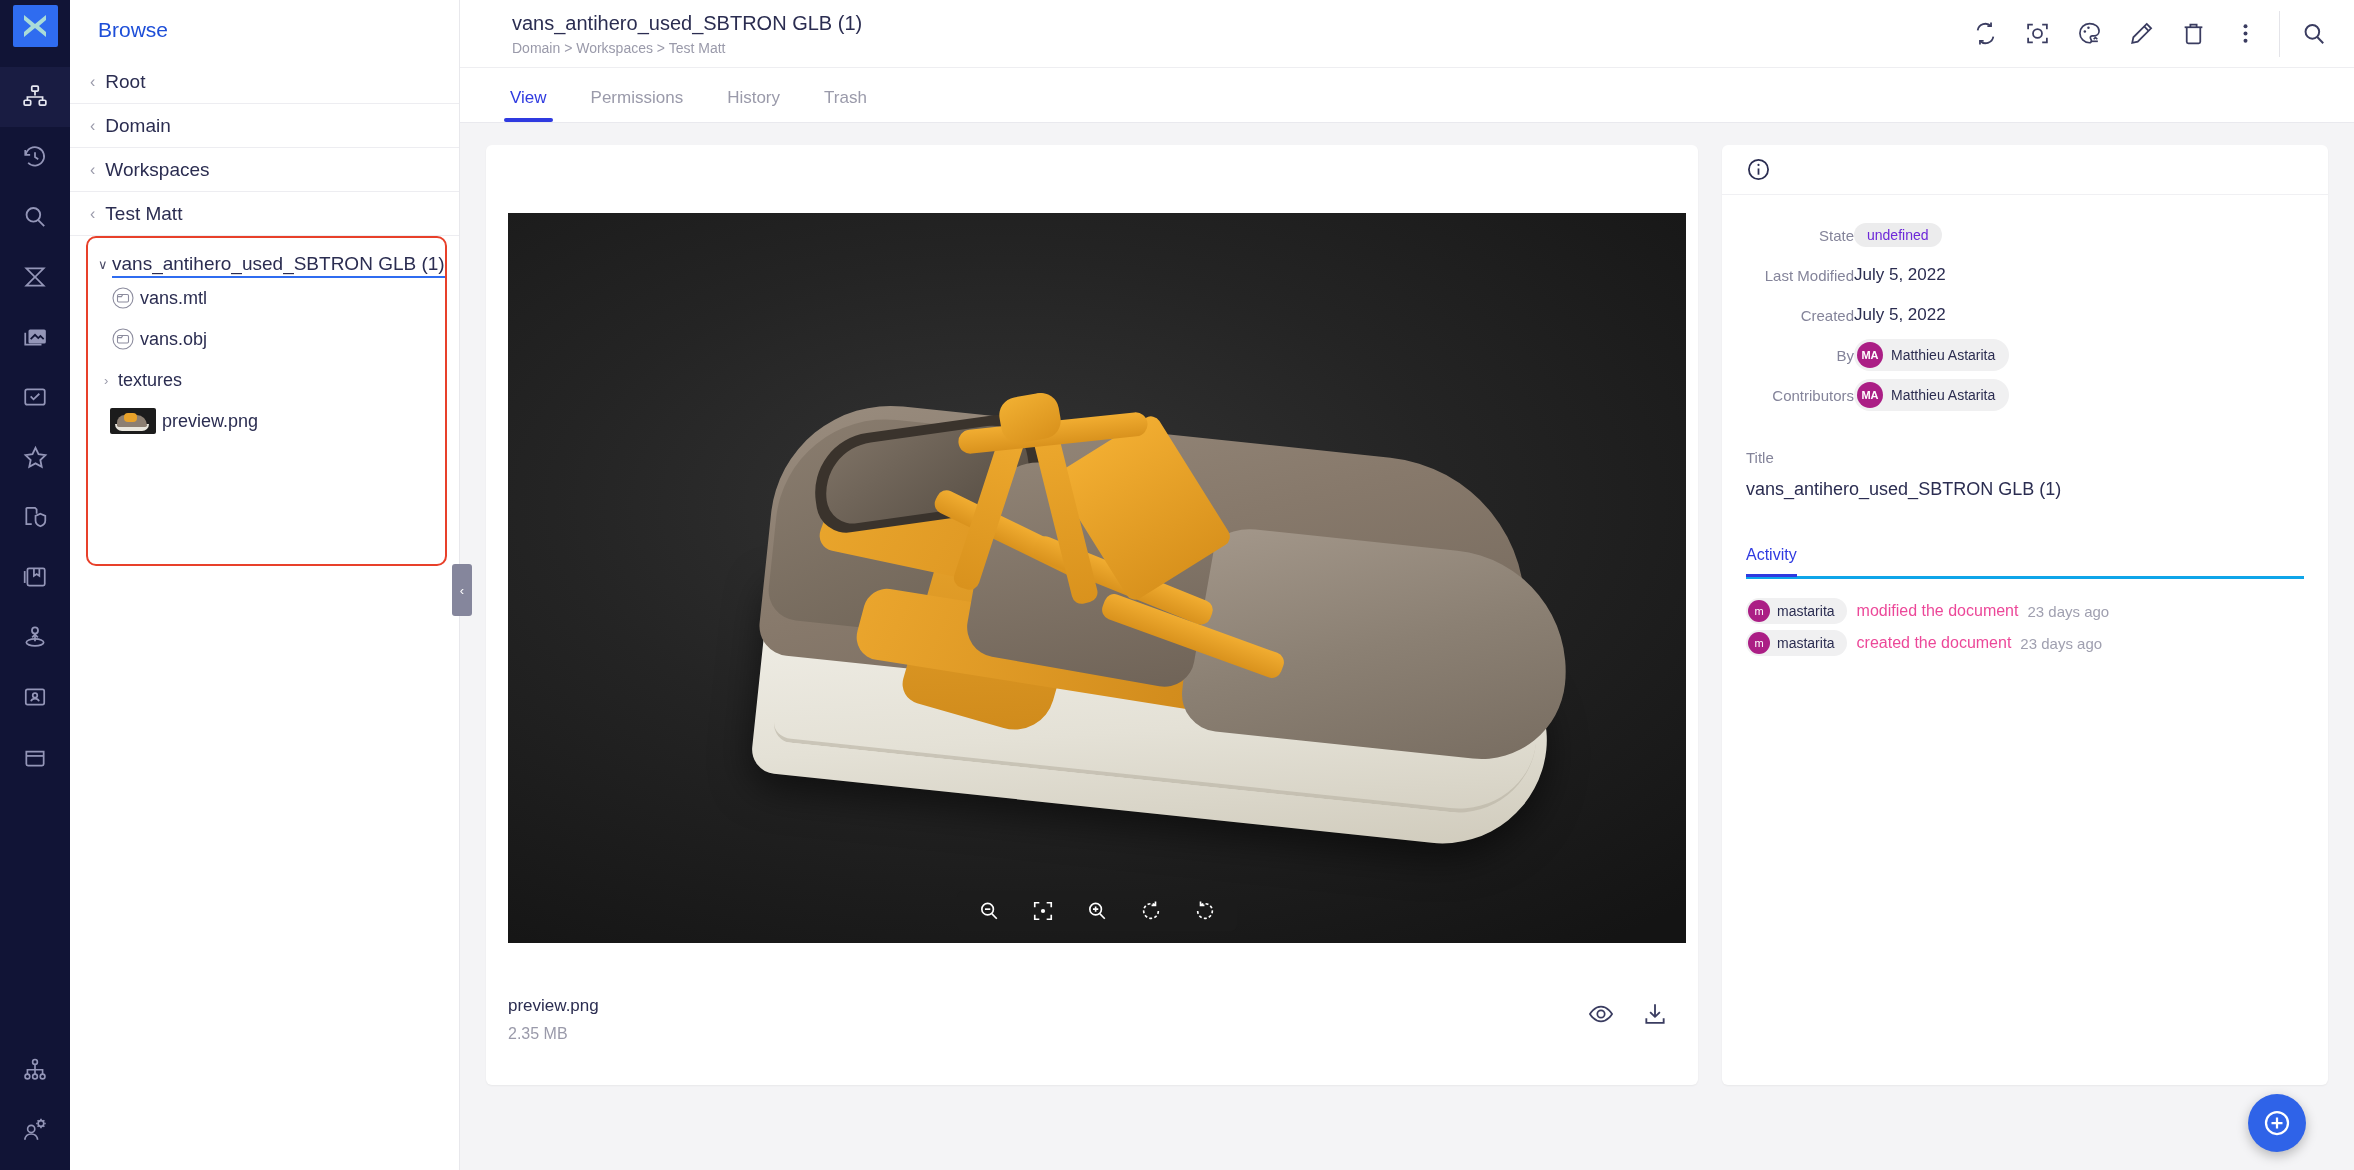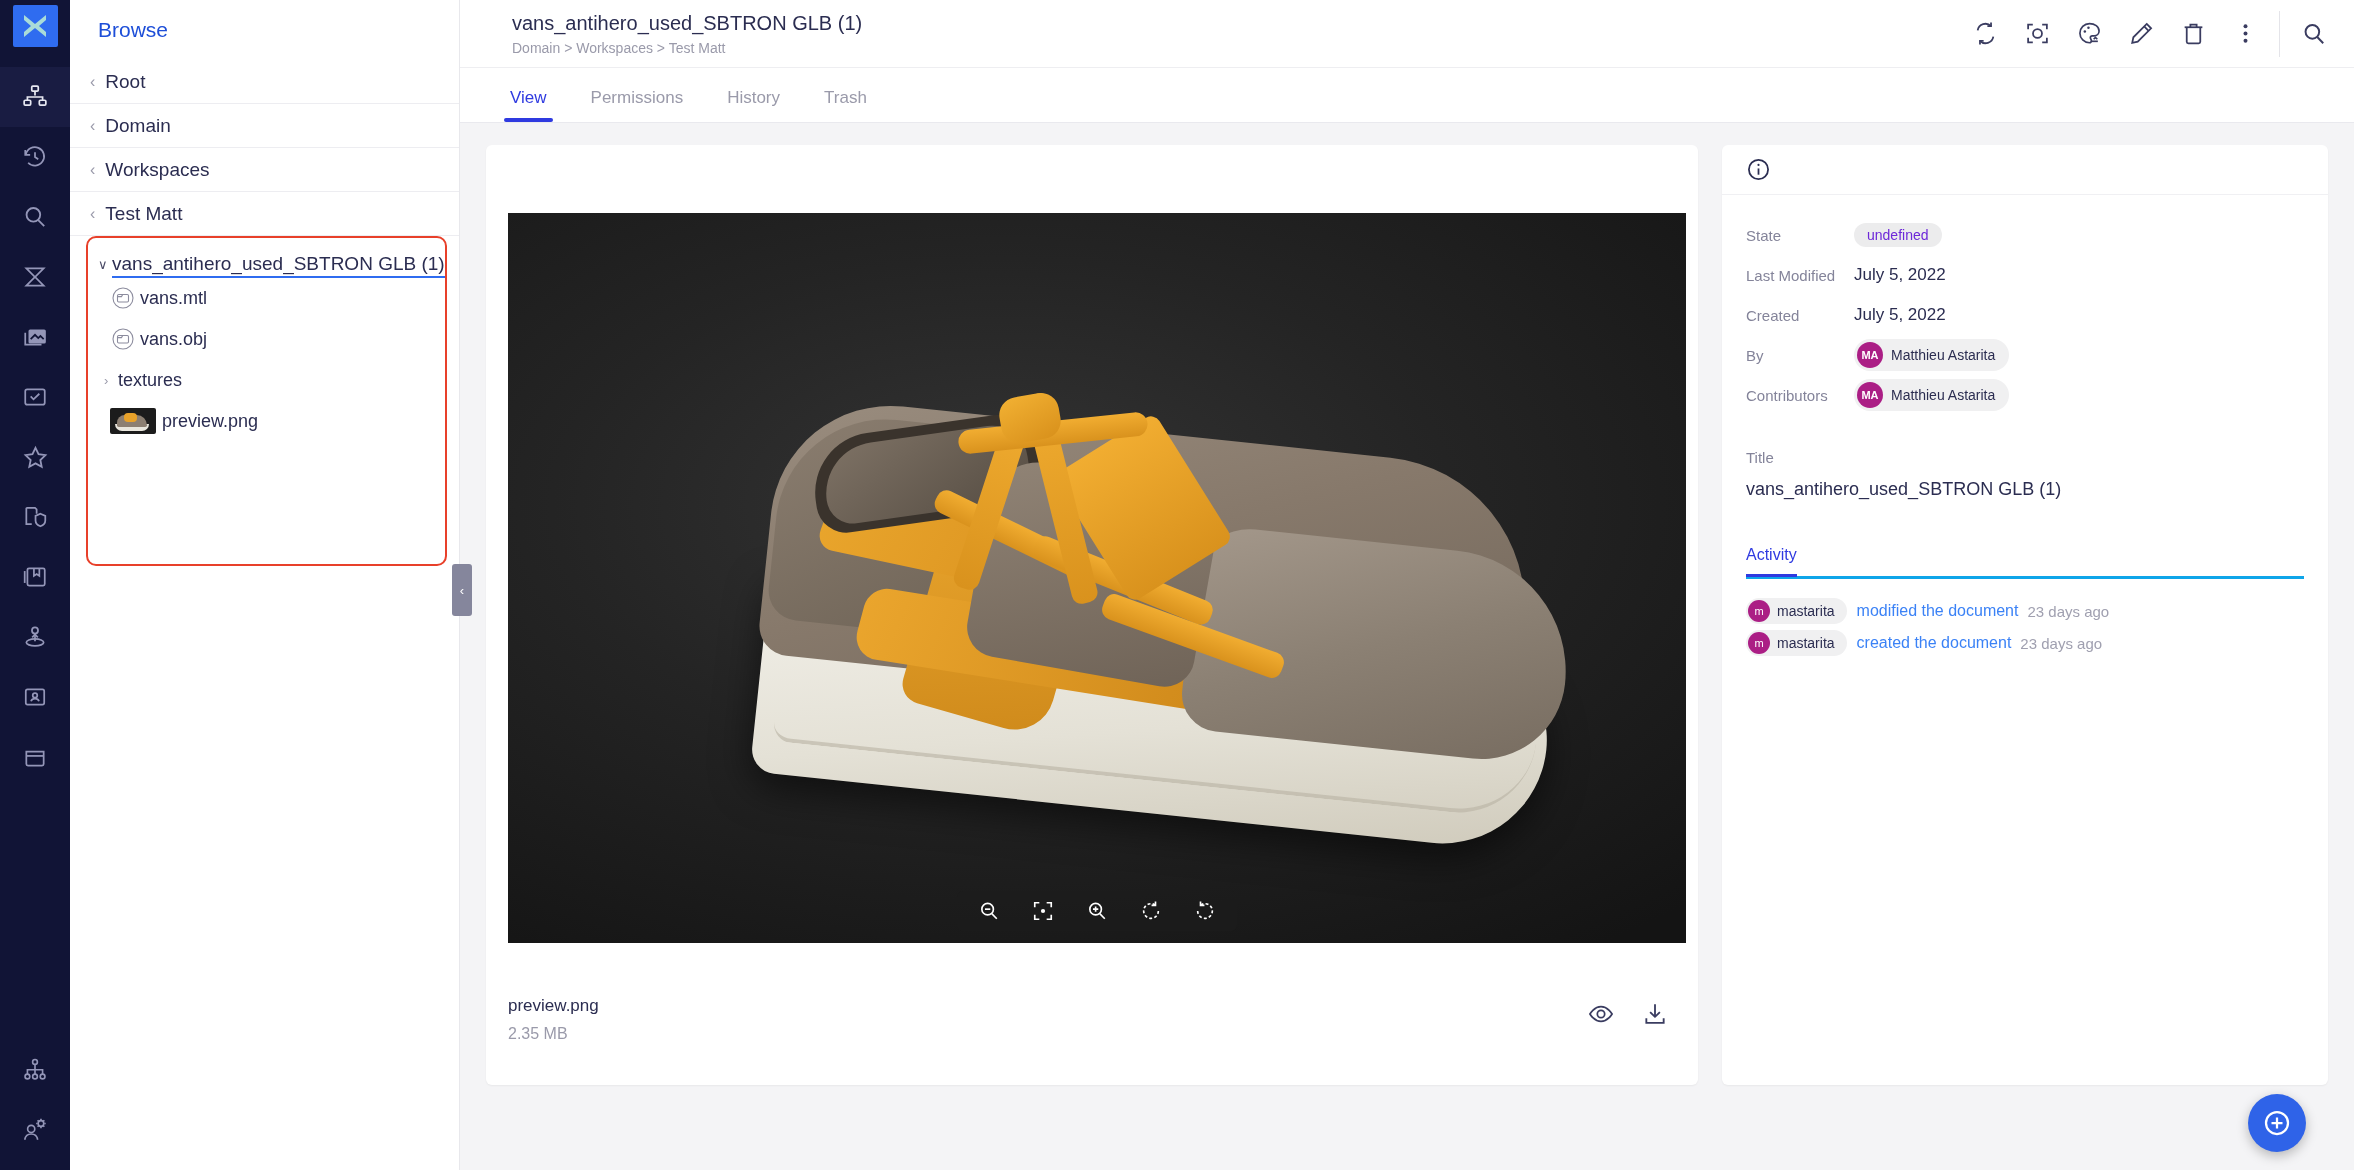--- a/index.html
+++ b/index.html
@@ -220,42 +220,42 @@
   .fa-btn { cursor: pointer; display: flex; }
 
   
   .info-card {
     flex: 1 1 auto; height: 940px; background: #ffffff; border-radius: 6px;
     position: relative; box-shadow: 0 1px 2px rgba(0,0,0,.05);
   }
   .info-head { height: 50px; display: flex; align-items: center; padding-left: 24px; border-bottom: 1px solid #f0f0f3; }
   .info-rows { padding: 20px 24px 0 24px; }
   .irow { display: flex; align-items: center; min-height: 40px; }
-  .ikey { width: 108px; flex: 0 0 108px; font-size: 15px; color: #84849a; }
+  .ikey { width: 108px; flex: 0 0 108px; font-size: 15px; color: #84849a; text-align: right; }
   .ival { font-size: 17px; color: #2b2d51; }
   .pill { background: #ececed; border-radius: 14px; padding: 4px 13px; font-size: 14px; color: #6d28d9; }
   .chip { display: inline-flex; align-items: center; background: #f0f0f1; border-radius: 20px; padding: 3px 14px 3px 3px; }
   .av { width: 26px; height: 26px; border-radius: 50%; background: #ab1e85; color: #fff;
         font-size: 11px; display: flex; align-items: center; justify-content: center; margin-right: 8px; font-weight: bold; }
   .chip-name { font-size: 14px; color: #2b2d51; }
 
   .title-block { padding: 34px 24px 0 24px; }
   .title-key { font-size: 15px; color: #84849a; }
   .title-val { font-size: 18px; color: #2b2d51; margin-top: 13px; }
 
   .activity-tabs { margin: 46px 24px 0 24px; border-bottom: 3px solid #0ea5e9; }
   .act-tab { display: inline-block; font-size: 16px; color: #2f3ae0; padding-bottom: 12px; position: relative; cursor: pointer; }
   .act-tab::after { content:""; position:absolute; left:0; right:0; bottom:-1px; height:3px; background:#2f3ae0; }
   .act-list { padding: 16px 24px 0 24px; }
   .act-row { display: flex; align-items: center; height: 32px; }
   .av-sm { width: 22px; height: 22px; border-radius: 50%; background: #ab1e85; color: #fff;
            font-size: 11px; display: flex; align-items: center; justify-content: center; margin-right: 7px; }
   .act-chip { display: inline-flex; align-items: center; background: #f0f0f1; border-radius: 20px; padding: 2px 12px 2px 2px; margin-right: 10px; }
   .act-user { font-size: 14px; color: #2b2d51; text-align: right; }
-  .act-text { font-size: 16px; color: #3b82f6; }
+  .act-text { font-size: 16px; color: #ec4899; }
   .act-time { font-size: 15px; color: #a0a0b0; margin-left: 9px; }
 
   .fab {
     position: absolute; right: 48px; bottom: 18px;
     width: 58px; height: 58px; border-radius: 50%;
     background: #2f63e8; display: flex; align-items: center; justify-content: center;
     box-shadow: 0 4px 12px rgba(0,0,0,.25); cursor: pointer; z-index: 8;
   }
 </style>
 </head>

